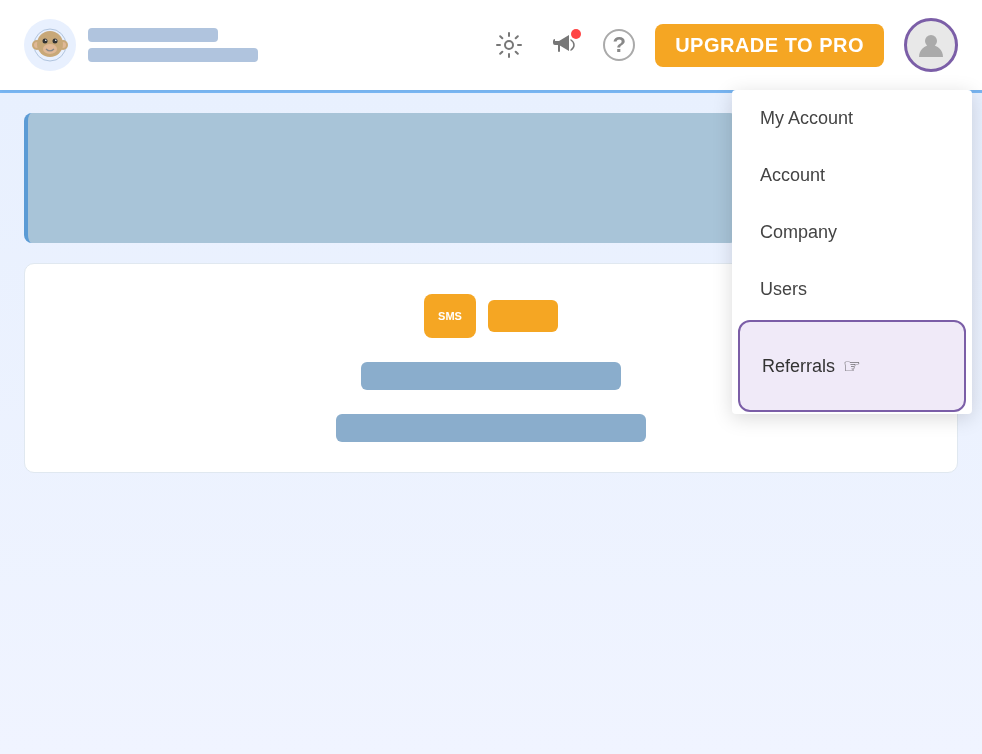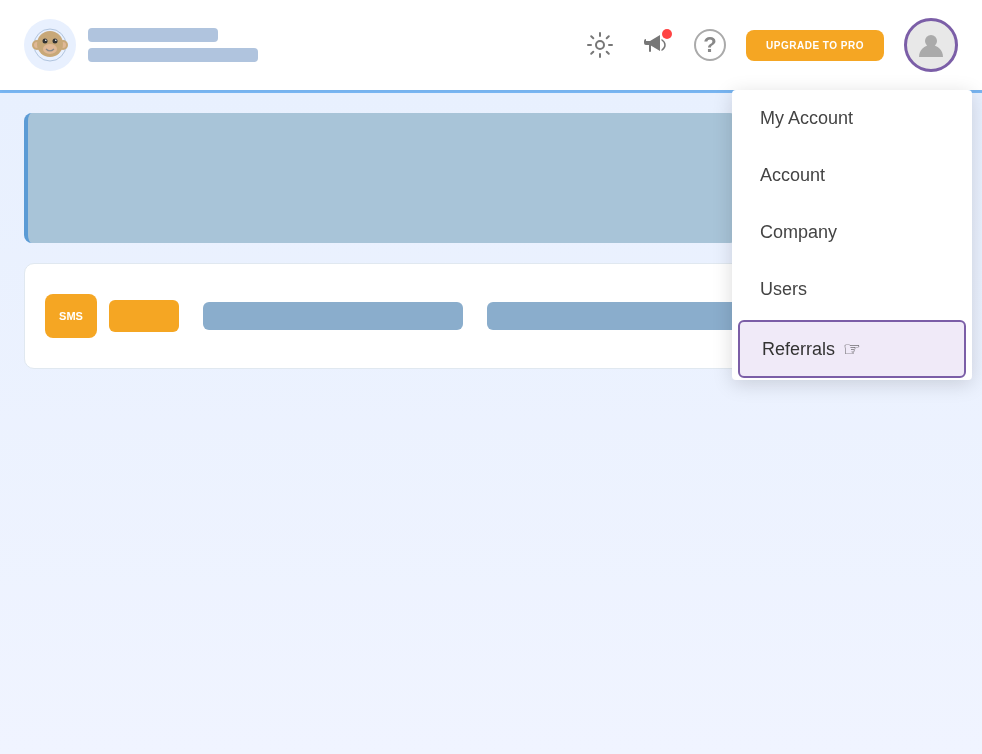--- a/index.html
+++ b/index.html
@@ -93,21 +93,21 @@
       width: 10px;
       height: 10px;
       background: #ff4444;
       border-radius: 50%;
     }
 
     .upgrade-btn {
       background: #f5a623;
       color: #ffffff;
       font-weight: 800;
-      font-size: 10px;
+      font-size: 20px;
       letter-spacing: 0.5px;
       border: none;
       border-radius: 8px;
       padding: 10px 20px;
       cursor: pointer;
       white-space: nowrap;
     }
 
     .avatar-btn {
       width: 54px;
@@ -157,21 +157,21 @@
       height: 130px;
       background: #a8c4d8;
       border-radius: 8px;
     }
 
     .bottom-card {
       background: #ffffff;
       border-radius: 10px;
       padding: 30px 20px;
       display: flex;
-      flex-direction: row;
+      flex-direction: column;
       align-items: center;
       gap: 24px;
       border: 1px solid #e0e8f0;
     }
 
     .bottom-card-icons {
       display: flex;
       gap: 12px;
       align-items: center;
     }
@@ -229,23 +229,23 @@
       font-size: 18px;
       color: #444;
       cursor: pointer;
       display: flex;
       align-items: center;
     }
 
     .dropdown-item.active {
       background: #f0eaf8;
       border: 2.5px solid #7b5ea7;
-      border-radius: 6px;
+      border-radius: 12px;
       margin: 2px 6px;
-      padding: 15px 22px;
+      padding: 32px 22px;
       color: #333;
     }
 
     .cursor-hand {
       margin-left: 8px;
       font-size: 20px;
     }
 
     
     .question-svg {

